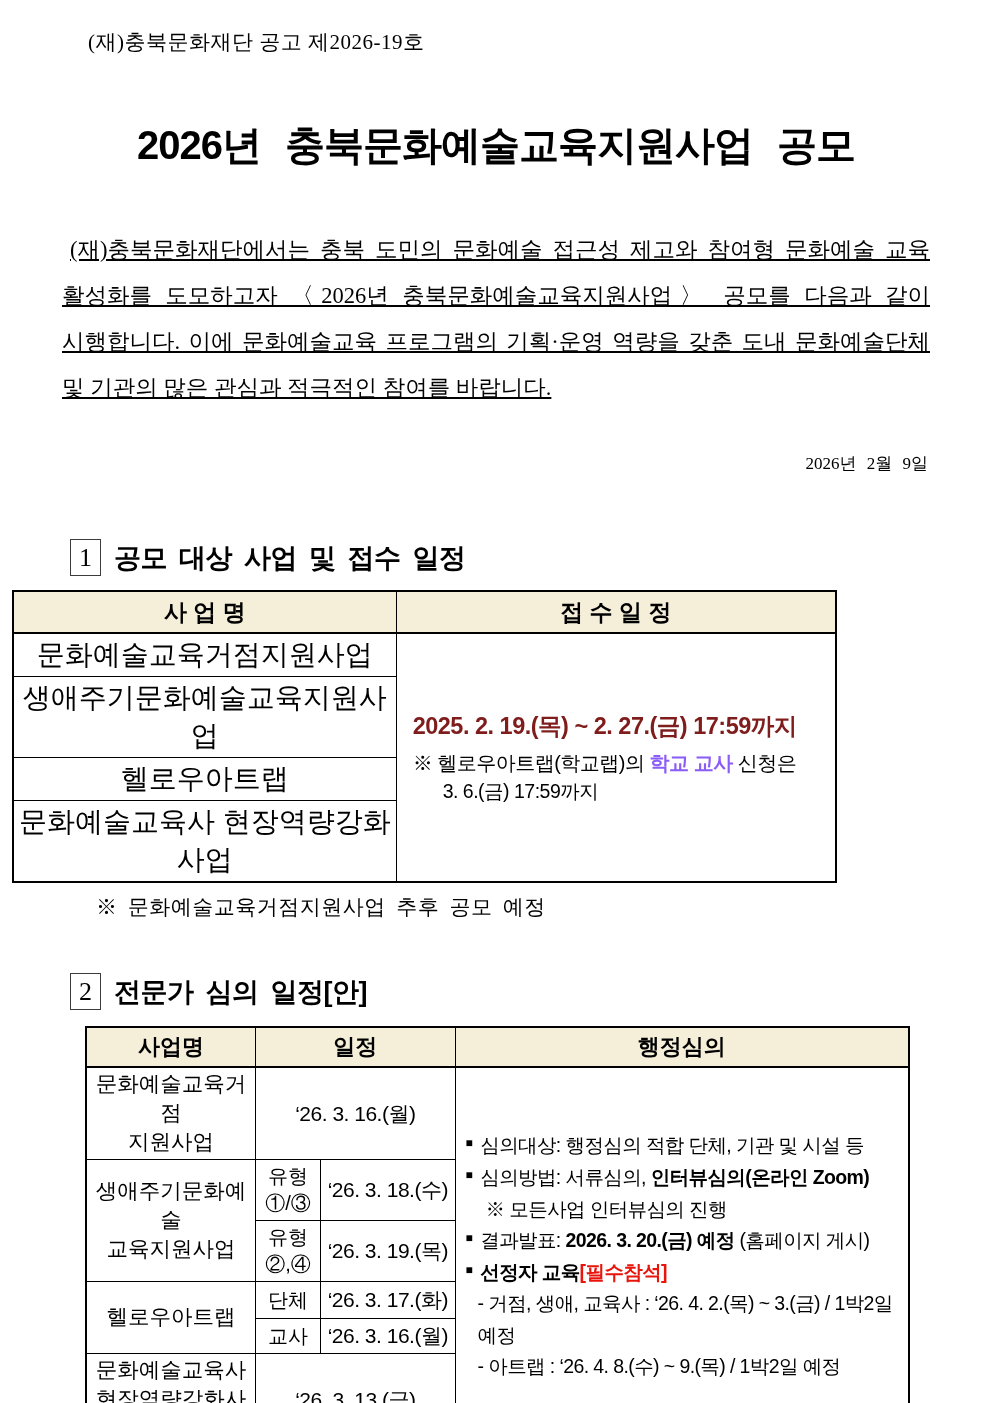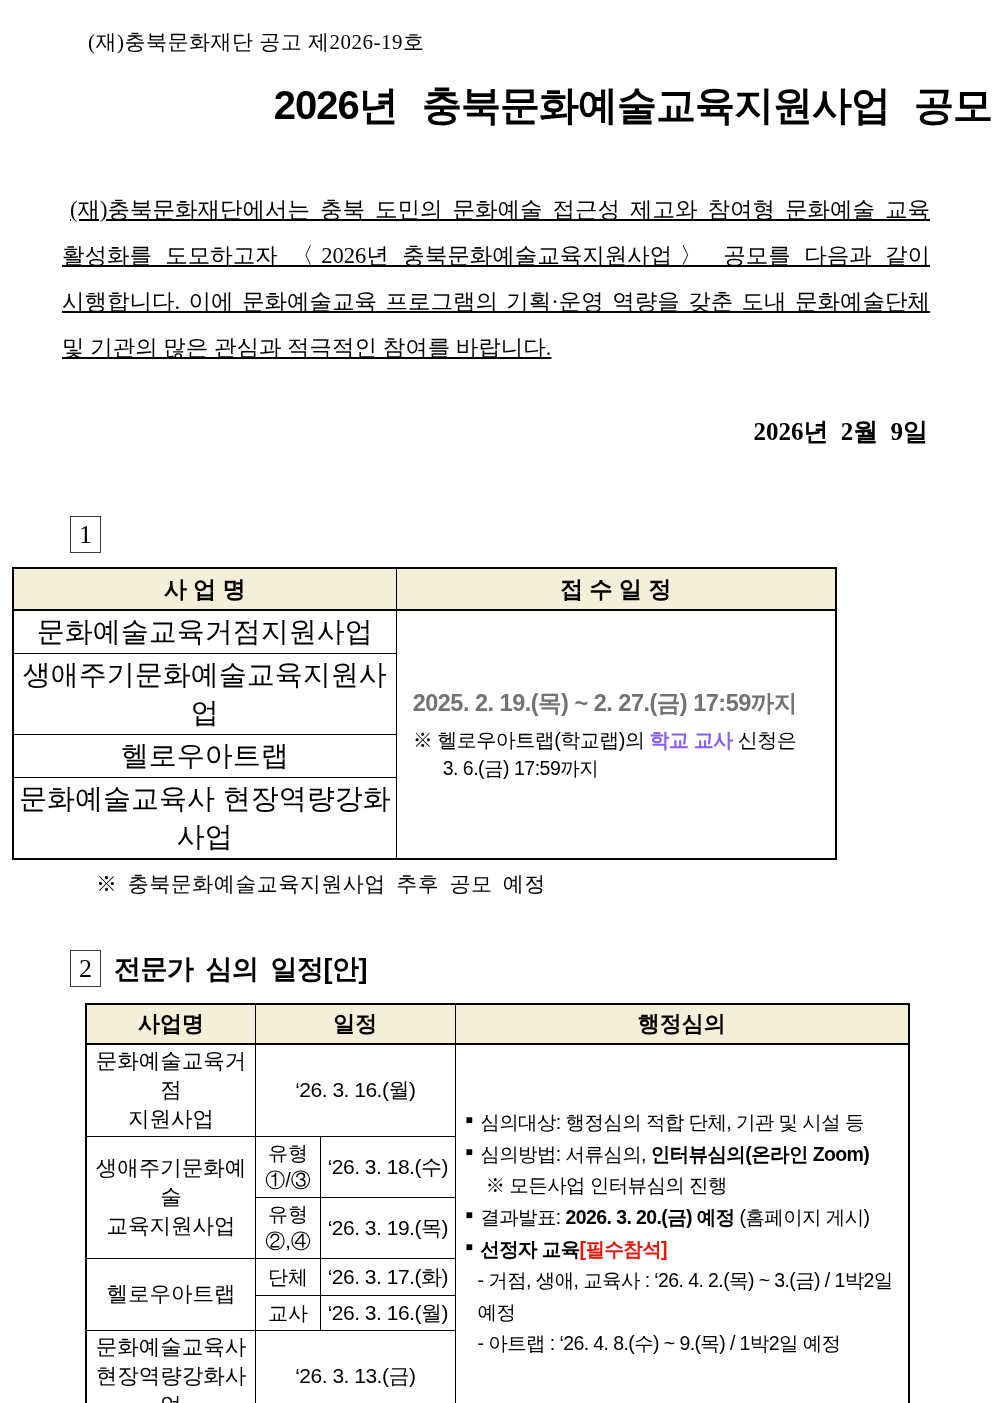--- a/index.html
+++ b/index.html
@@ -10,35 +10,35 @@
     overflow:hidden;
   }
   .doc{position:relative;width:992px;height:1187px;}
 
   .notice-no{
     padding:28px 0 0 88px;
     font-size:21px;letter-spacing:0.5px;
   }
 
   .page-title{
-    margin-top:22px;text-align:right;
+    margin-top:62px;text-align:center;
     font-family:"Liberation Sans",sans-serif;
     font-weight:800;font-size:40px;letter-spacing:-1px;word-spacing:14px;
   }
 
   .intro{
     margin:54px 62px 0 62px;
     font-size:22.5px;line-height:2.05;text-align:justify;text-indent:8px;
     word-break:keep-all;
     text-decoration:underline;
   }
 
   .sign-block{
     margin:34px 64px 0 0;text-align:right;
-    font-size:25px;line-height:2.1;word-spacing:6px;font-weight:700;
+    font-size:17px;line-height:2.1;word-spacing:6px;font-weight:400;
   }
 
   .section-heading{
     display:flex;align-items:center;gap:13px;
     margin:58px 0 0 70px;
     font-family:"Liberation Sans",sans-serif;
   }
   .sec-num-box{
     box-sizing:border-box;width:31px;height:37px;
     border:1.5px solid #3c3c3c;
@@ -55,21 +55,21 @@
     border-bottom:2px solid #000;padding:4px 0;
   }
   td{font-size:21.5px;text-align:center;vertical-align:middle;padding:2px 4px;}
 
   
   .t1{width:825px;}
   .t1 th{height:32px;}
   .t1 .program-cell{height:37px;font-size:28px;}
   .t1 .schedule-cell{text-align:left;padding:6px 10px 6px 16px;vertical-align:middle;}
   .t1 .sched-main{
-    color:#737373;font-weight:800;font-size:23.5px;letter-spacing:-0.5px;
+    color:#7f1d1d;font-weight:800;font-size:23.5px;letter-spacing:-0.5px;
     margin-bottom:7px;white-space:nowrap;
   }
   .t1 .sched-note{font-size:20px;letter-spacing:-0.5px;line-height:1.45;}
   .t1 .sched-note .red{color:#8b5cf6;font-weight:800;}
   .t1 .sched-note2{font-size:19.5px;margin-left:30px;letter-spacing:-0.5px;}
 
   .table1-footnote{
     margin:10px 0 0 96px;
     font-family:"Liberation Sans",sans-serif;font-size:21px;letter-spacing:0.5px;word-spacing:4px;
   }
@@ -110,20 +110,21 @@
   <div class="page-title">2026년 충북문화예술교육지원사업 공모</div>
 
   <p class="intro">(재)충북문화재단에서는 충북 도민의 문화예술 접근성 제고와 참여형 문화예술 교육 활성화를 도모하고자 〈2026년 충북문화예술교육지원사업〉 공모를 다음과 같이 시행합니다. 이에 문화예술교육 프로그램의 기획·운영 역량을 갖춘 도내 문화예술단체 및 기관의 많은 관심과 적극적인 참여를 바랍니다.</p>
 
   <div class="sign-block">
     <div>2026년 2월 9일</div>
   </div>
 
   <div class="section-heading">
     <span class="sec-num-box">1</span>
+    <span class="sec-title">공모 대상 사업 및 접수 일정</span>
   </div>
 
   <table class="t1" style="margin-top:14px;margin-left:12px;">
     <colgroup>
         <col style="width:385px">
         <col style="width:440px">
       </colgroup>
     <tbody>
         <tr>
       <th>사 업 명</th>
@@ -142,21 +143,21 @@
     </tr>
     <tr>
       <td class="program-cell">헬로우아트랩</td>
     </tr>
     <tr>
       <td class="program-cell">문화예술교육사 현장역량강화사업</td>
     </tr>
   </tbody>
     </table>
 
-  <div class="table1-footnote">※ 충북문화예술교육지원사업 추후 공모 예정</div>
+  <div class="table1-footnote">※ 문화예술교육거점지원사업 추후 공모 예정</div>
 
   <div class="section-heading" style="margin-top:52px;">
     <span class="sec-num-box">2</span>
     <span class="sec-title">전문가 심의 일정[안]</span>
   </div>
 
   <table class="t2" style="margin-top:16px;">
     <colgroup>
         <col style="width:170px">
         <col style="width:65px">

